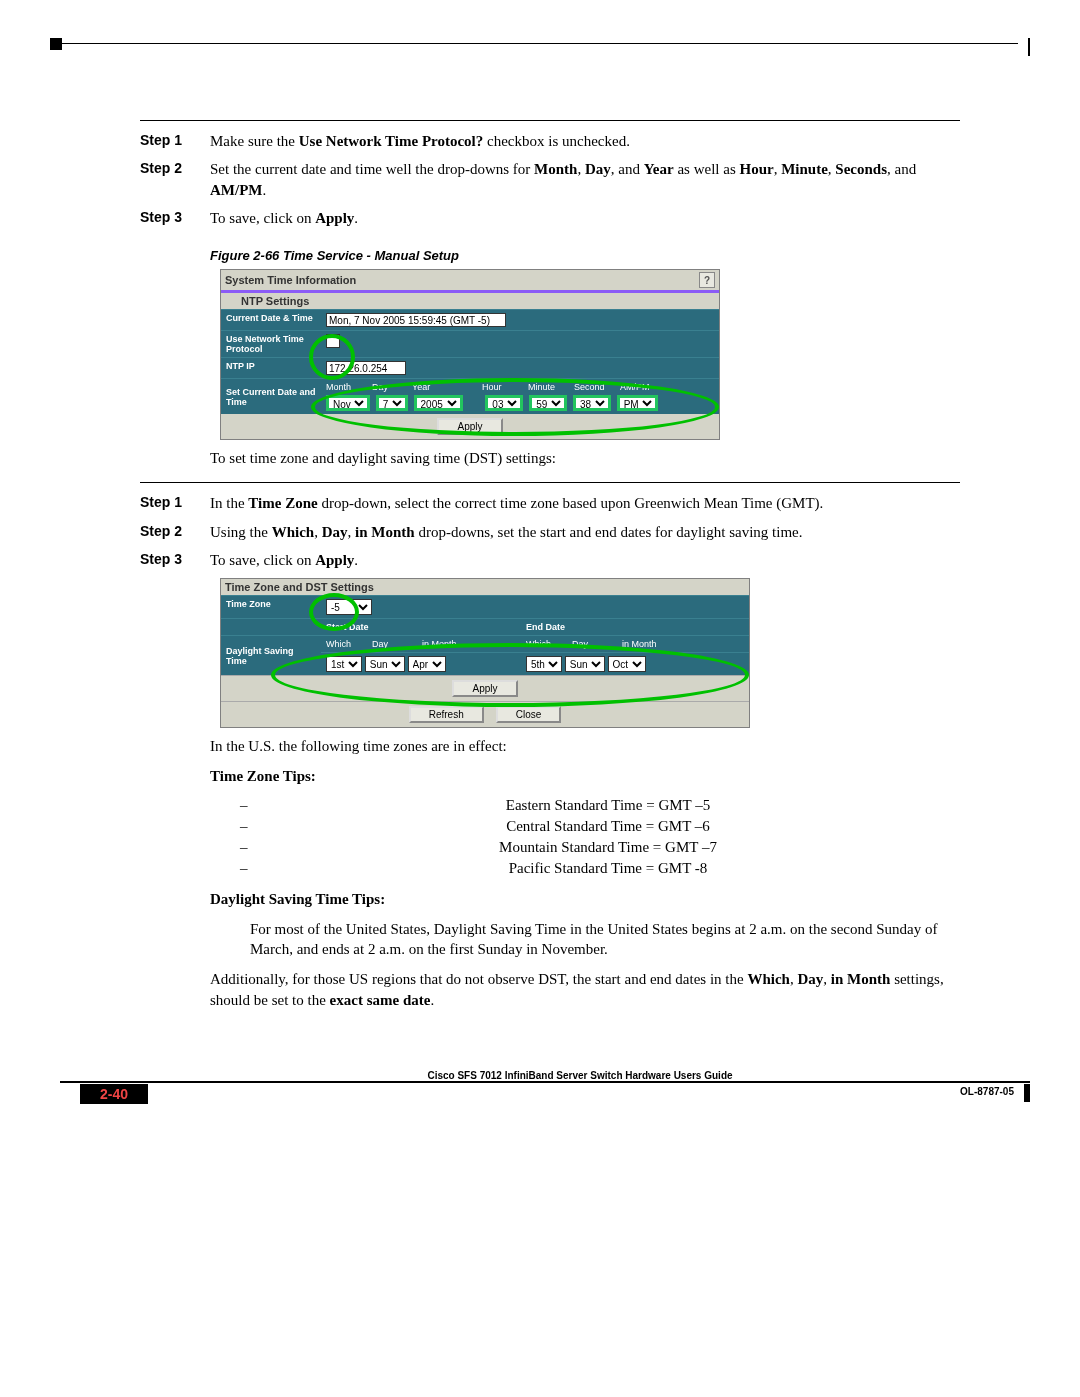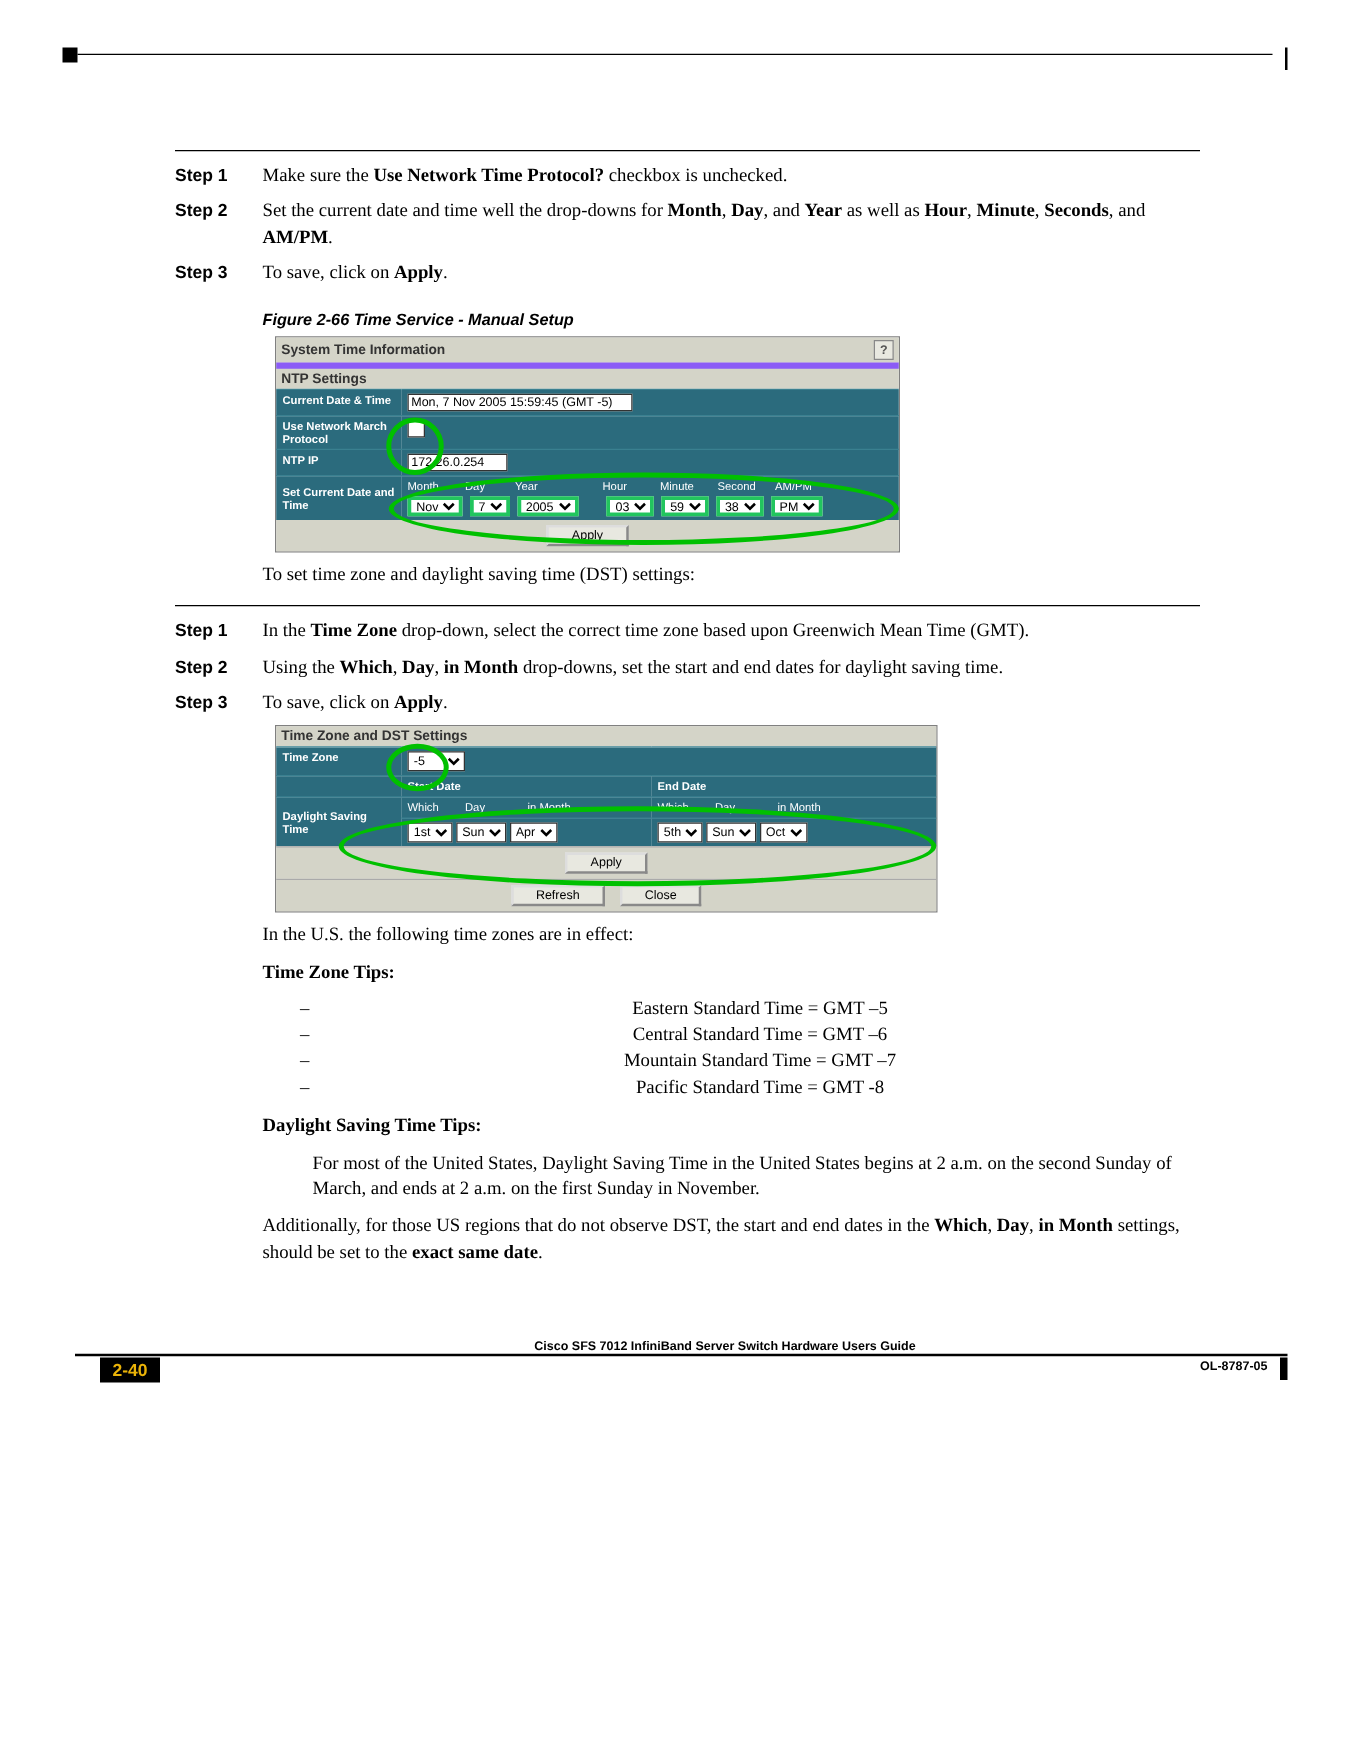--- a/index.html
+++ b/index.html
@@ -26,21 +26,21 @@
 
   .fig-caption { font-family: Arial, Helvetica, sans-serif; font-weight:bold; font-style:italic; font-size:13px; margin:20px 0 6px 0; }
 
   .hr-line { border:none; border-top:1px solid #000; margin:14px 0 10px 0; }
 
   .screenshot-wrap { margin-left:80px; margin-bottom:8px; position:relative; }
 
   
   .ss1 { width:500px; border:1px solid #808080; font-family: Arial, sans-serif; font-size:10px; box-sizing:border-box; position:relative; }
   .ss1 .title-row { background:#d4d4c8; display:flex; justify-content:space-between; align-items:center; padding:2px 4px; font-weight:bold; font-size:11px; color:#333; }
-  .ss1 .subtitle { background:#d4d4c8; padding:2px 4px; font-weight:bold; font-size:11px; color:#333; border-top:5px solid #8b5cf6; }
+  .ss1 .subtitle { background:#d4d4c8; padding:2px 20px; font-weight:bold; font-size:11px; color:#333; border-top:3px solid #8b5cf6; }
   .ss1 table { border-collapse:collapse; width:100%; }
   .ss1 .teal { background:#2b6b7d; color:#fff; }
   .ss1 .teal td { padding:3px 5px; border-top:1px solid #3a8090; vertical-align:top; }
   .ss1 .label-cell { width:90px; font-weight:bold; font-size:9px; }
   .ss1 input[type=text] { font-size:10px; height:14px; box-sizing:border-box; border:1px solid #333; background:#fff; padding:0 2px; }
   .ss1 select { font-size:10px; height:16px; border:3px solid #22c55e; background:#fff; }
   .ss1 .dt-headers { display:flex; gap:0; color:#fff; font-size:9px; }
   .ss1 .dt-headers div { text-align:left; }
   .ss1 .dt-row select { margin-right:3px; }
   .ss1 .apply-row { background:#d4d4c8; text-align:center; padding:4px 0; }
@@ -59,21 +59,21 @@
   .ss2 select { font-size:10px; height:16px; border:1px solid #333; background:#fff; }
   .ss2 .btn-row { background:#d4d4c8; text-align:center; padding:4px 0; border-top:1px solid #aaa;}
 
   p.body { margin:0 0 10px 0; line-height:1.35; }
   .tips-head { font-weight:bold; margin-top:6px; }
   .bullet-list { margin:4px 0 12px 0; padding:0; list-style:none; }
   .bullet-list li { margin:4px 0 4px 30px; position:relative; padding-left:16px; }
   .bullet-list li::before { content:'–'; position:absolute; left:0; }
 
   .footer { margin-top:60px; display:flex; align-items:flex-start; }
-  .footer .pagebox { background:#000; color:#eab308; font-family:Arial,sans-serif; font-weight:bold; font-size:14px; padding:2px 10px; margin-left:20px; }
+  .footer .pagebox { background:#000; color:#ef4444; font-family:Arial,sans-serif; font-weight:bold; font-size:14px; padding:2px 20px; margin-left:20px; }
   .footer .topline { border-top:2px solid #000; margin-bottom:1px; }
   .footer-text { font-family:Arial,sans-serif; font-size:10px; font-weight:bold; display:flex; justify-content:space-between; padding:0 10px 0 60px; }
   .footer-right-mark { width:6px; height:18px; background:#000; margin-left:6px; align-self:flex-start; }
 
   .help-btn { width:14px; height:14px; border:1px solid #888; background:#e8e8e0; display:flex; align-items:center; justify-content:center; font-size:10px; color:#555; }
   .checkbox-visual { width:12px; height:12px; border:1px solid #333; background:#fff; display:inline-block; }
 </style>
 </head>
 <body>
 
@@ -107,21 +107,21 @@
         <div class="help-btn">?</div>
       </div>
       <div class="subtitle">NTP Settings</div>
       <table>
         <tbody>
             <tr class="teal">
           <td class="label-cell">Current Date &amp; Time</td>
           <td><input type="text" style="width: 180px;" value="Mon, 7 Nov 2005 15:59:45 (GMT -5)"></td>
         </tr>
         <tr class="teal">
-          <td class="label-cell">Use Network March Protocol</td>
+          <td class="label-cell">Use Network Time Protocol</td>
           <td><span class="checkbox-visual"></span></td>
         </tr>
         <tr class="teal">
           <td class="label-cell">NTP IP</td>
           <td><input type="text" style="width: 80px;" value="172.26.0.254"></td>
         </tr>
         <tr class="teal">
           <td class="label-cell" style="vertical-align:middle;">Set Current Date and Time</td>
           <td>
             <div class="dt-headers">

